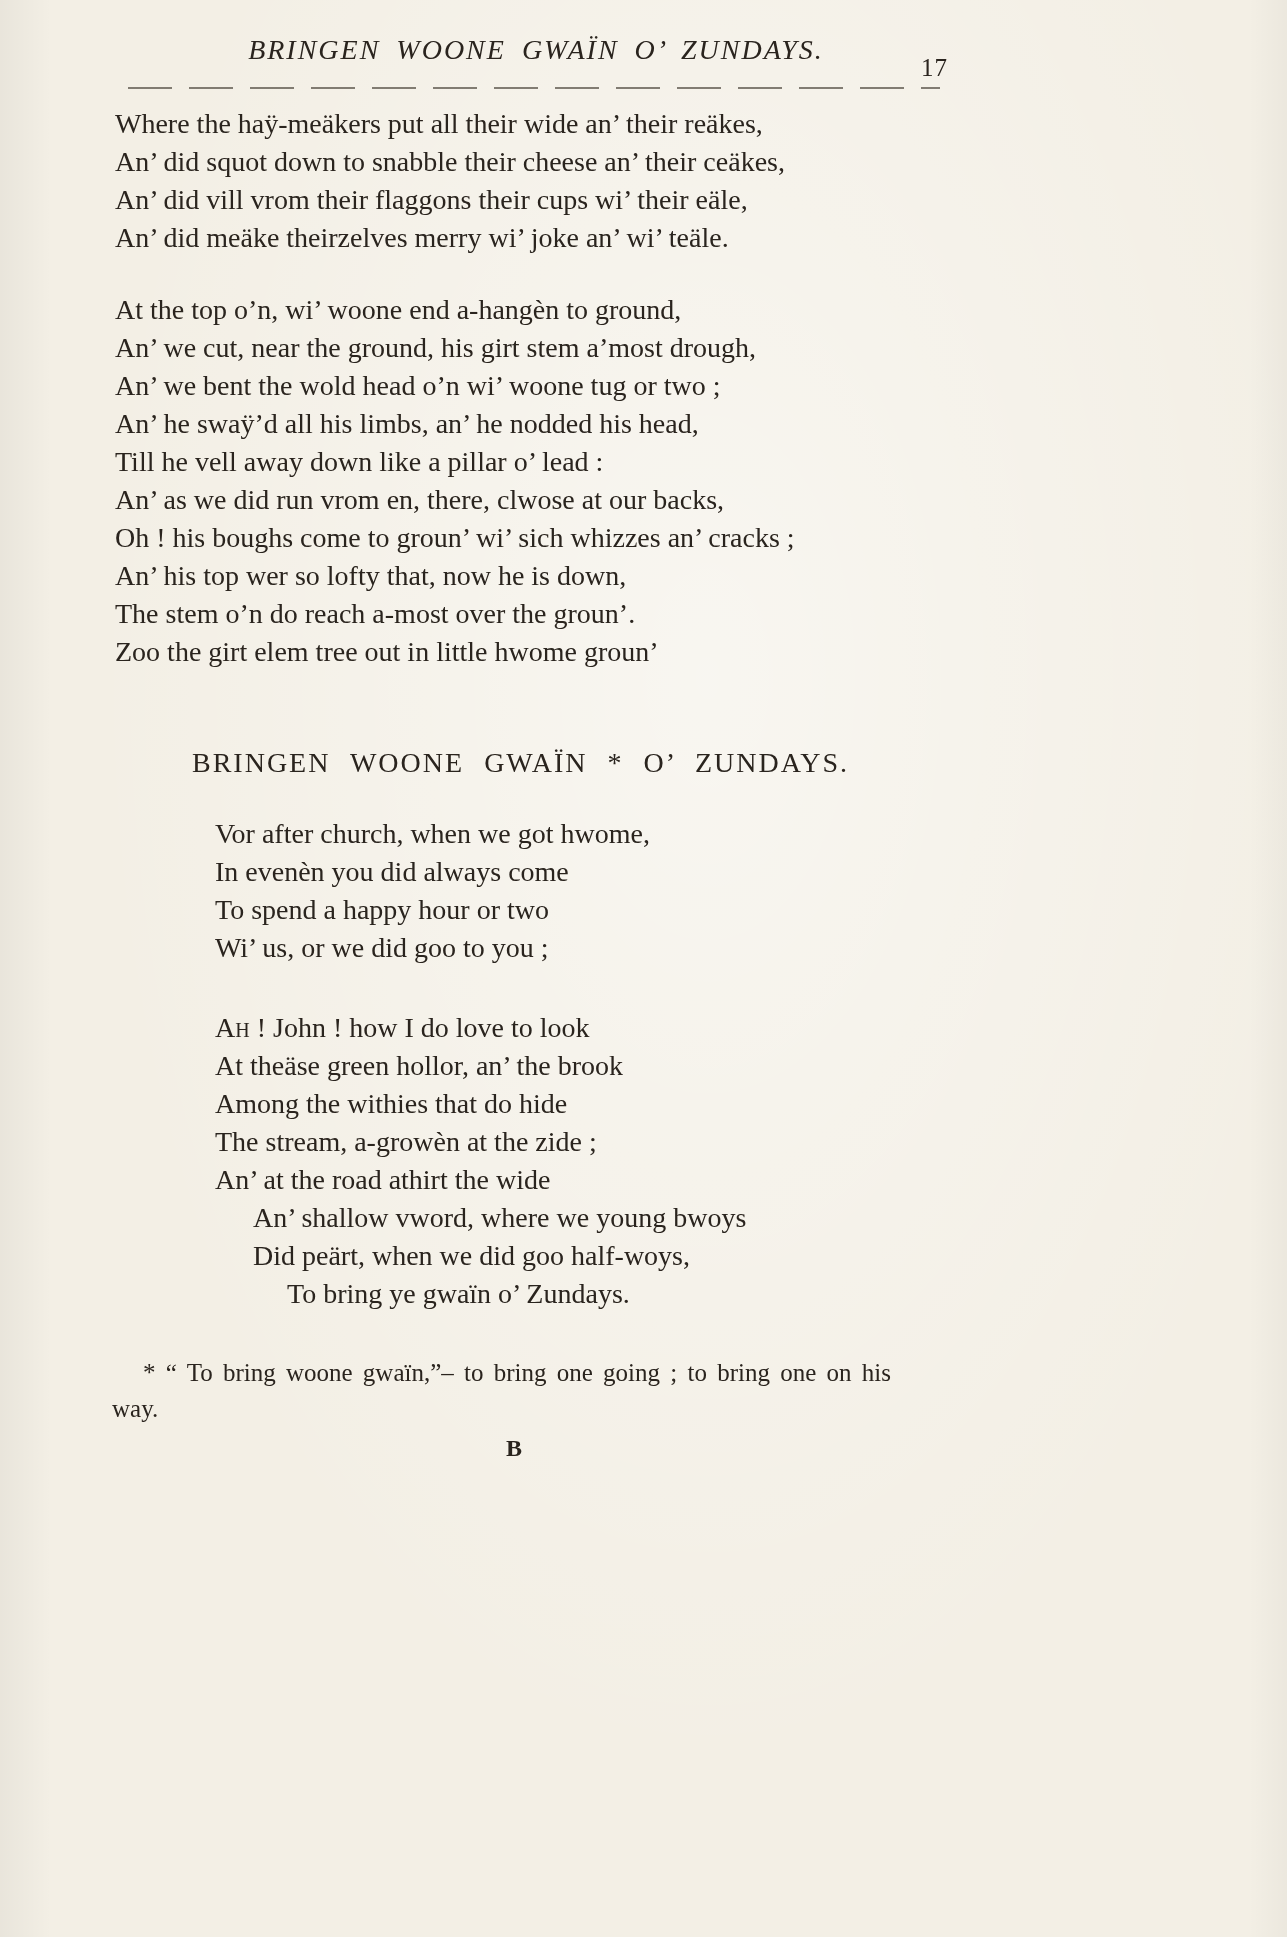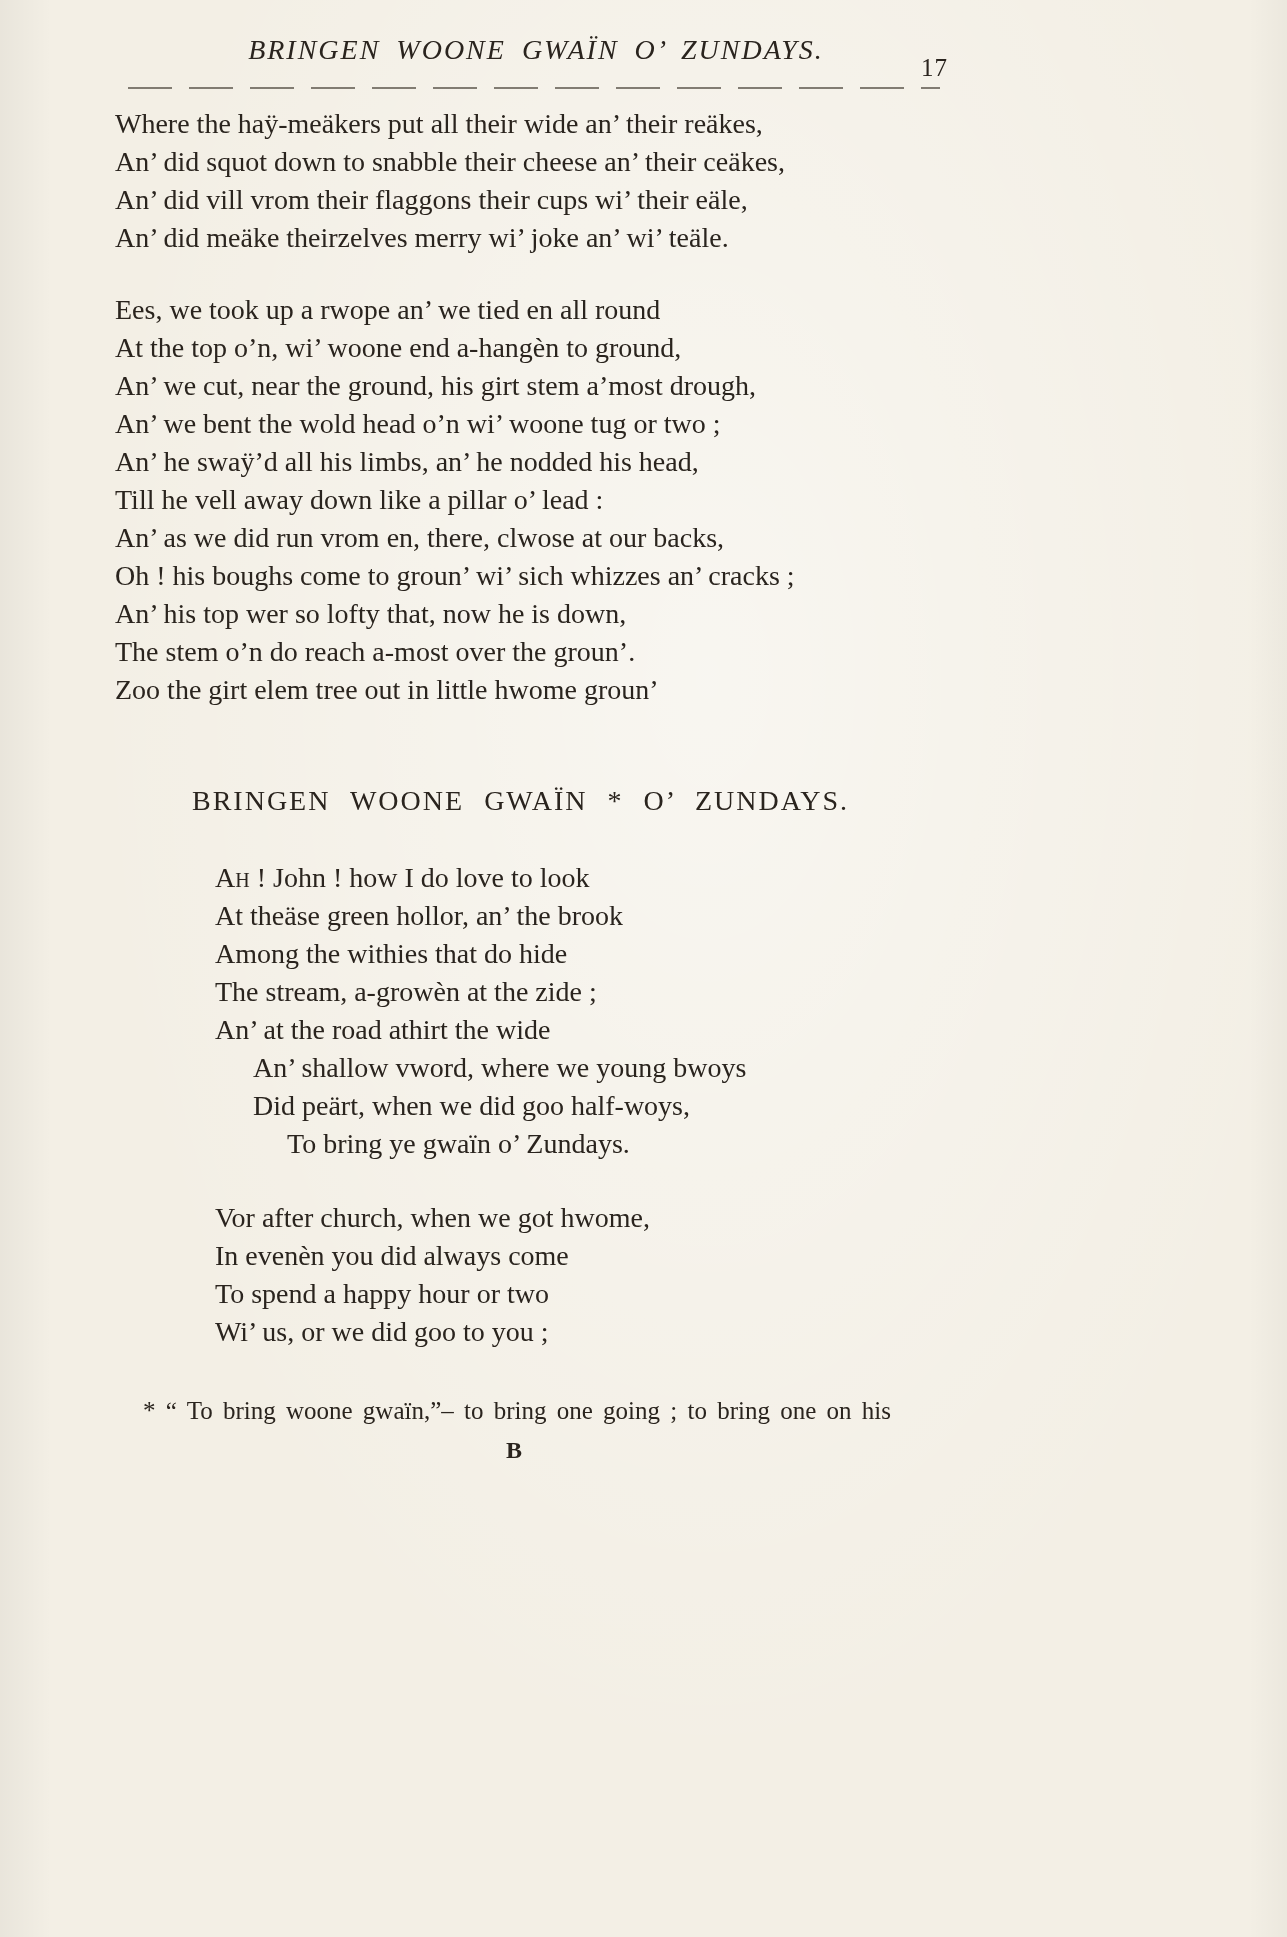--- a/index.html
+++ b/index.html
@@ -92,52 +92,52 @@
   <div class="rule"></div>
 
   <section class="stanza stanza-1">
     <div class="line">Where the haÿ-meäkers put all their wide an’ their reäkes,</div>
     <div class="line">An’ did squot down to snabble their cheese an’ their ceäkes,</div>
     <div class="line">An’ did vill vrom their flaggons their cups wi’ their eäle,</div>
     <div class="line">An’ did meäke theirzelves merry wi’ joke an’ wi’ teäle.</div>
   </section>
 
   <section class="stanza stanza-2">
-    <div class="line">Ees, we took up a rwope an’ we tied en all round</div>
     <div class="line">At the top o’n, wi’ woone end a-hangèn to ground,</div>
     <div class="line">An’ we cut, near the ground, his girt stem a’most drough,</div>
     <div class="line">An’ we bent the wold head o’n wi’ woone tug or two ;</div>
     <div class="line">An’ he swaÿ’d all his limbs, an’ he nodded his head,</div>
     <div class="line">Till he vell away down like a pillar o’ lead :</div>
     <div class="line">An’ as we did run vrom en, there, clwose at our backs,</div>
     <div class="line">Oh ! his boughs come to groun’ wi’ sich  whizzes an’ cracks ;</div>
     <div class="line">An’ his top wer so lofty that, now he is down,</div>
     <div class="line">The stem o’n do reach a-most over the groun’.</div>
     <div class="line">Zoo the girt elem tree out in little hwome groun’</div>
   </section>
 
   <h2 class="poem-title">BRINGEN WOONE GWAÏN * O’ ZUNDAYS.</h2>
 
+  <section class="stanza stanza-4">
+    <div class="line">Vor after church, when we got hwome,</div>
+    <div class="line">In evenèn you did always come</div>
+    <div class="line">To spend a happy hour or two</div>
+    <div class="line">Wi’ us, or we did goo to you ;</div>
+  </section>
+
   <section class="stanza stanza-3">
     <div class="line"><span class="sc">Ah</span><span> ! John ! how I do love to look</span></div>
     <div class="line">At theäse green hollor, an’ the brook</div>
     <div class="line">Among the withies that do hide</div>
     <div class="line">The stream, a-growèn at the zide ;</div>
     <div class="line">An’ at the road athirt the wide</div>
     <div class="line ind1">An’ shallow vword, where we young bwoys</div>
     <div class="line ind1">Did peärt, when we did goo half-woys,</div>
     <div class="line ind2">To bring ye gwaïn o’ Zundays.</div>
   </section>
 
-  <section class="stanza stanza-4">
-    <div class="line">Vor after church, when we got hwome,</div>
-    <div class="line">In evenèn you did always come</div>
-    <div class="line">To spend a happy hour or two</div>
-    <div class="line">Wi’ us, or we did goo to you ;</div>
-  </section>
-
   <div class="footnote">
     <div class="fn-line fn-line1">* “ To bring woone gwaïn,”– to  bring one going ; to bring one on his</div>
+    <div class="fn-line">way.</div>
   </div>
 
   <div class="signature">B</div>
 
 </div>
 
 </body></html>

